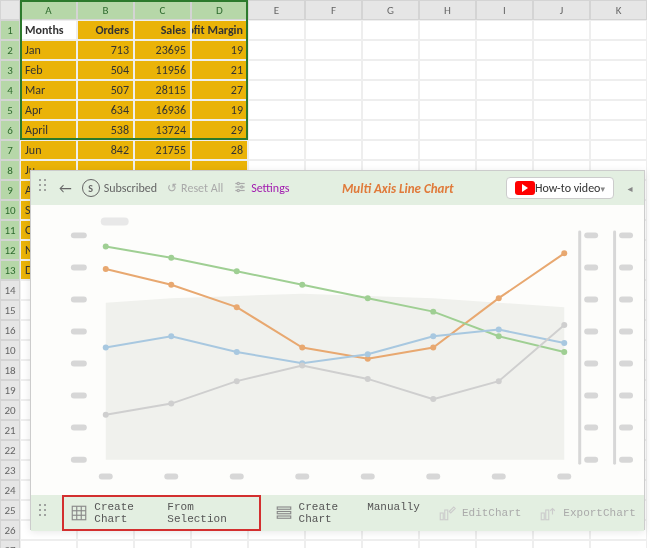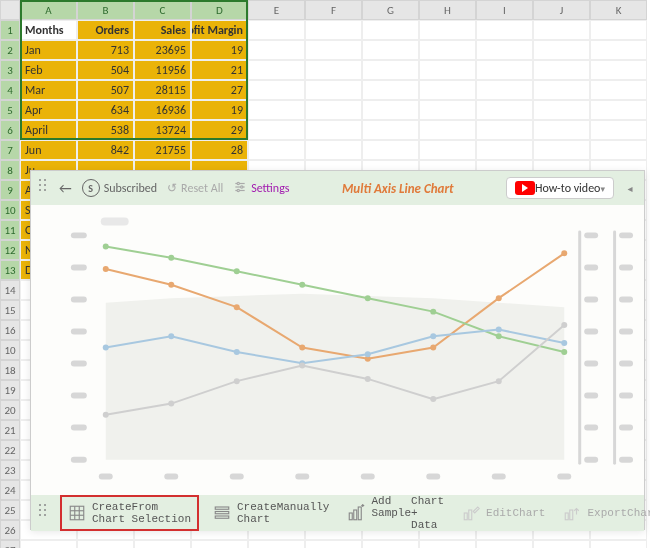--- a/index.html
+++ b/index.html
@@ -550,35 +550,20 @@
             <rect x="3" y="4" width="18" height="3"></rect>
             <rect x="3" y="10" width="18" height="3"></rect>
             <rect x="3" y="16" width="18" height="3"></rect>
           </svg>
       </span>
       <div class="tool-label">
         <span>Create Chart</span>
         <span>Manually</span>
       </div>
     </div>
-    <div class="tool-btn">
-      <span class="tool-icon">
-        <svg viewBox="0 0 24 24" fill="none" stroke="#888" stroke-width="1.5">
-            <rect x="3" y="12" width="4" height="9"></rect>
-            <rect x="9" y="8" width="4" height="13"></rect>
-            <rect x="15" y="4" width="4" height="17"></rect>
-            <line x1="19" y1="2" x2="23" y2="2"></line>
-            <line x1="21" y1="0" x2="21" y2="4"></line>
-          </svg>
-      </span>
-      <div class="tool-label">
-        <span>Add Sample</span>
-        <span>Chart + Data</span>
-      </div>
-    </div>
     <div class="tool-btn disabled">
       <span class="tool-icon">
         <svg viewBox="0 0 24 24" fill="none" stroke="#ccc" stroke-width="1.5">
             <rect x="3" y="12" width="4" height="9"></rect>
             <rect x="9" y="8" width="4" height="13"></rect>
             <path d="M15 10 L21 4 L23 6 L17 12 Z"></path>
           </svg>
       </span>
       <div class="tool-label">
         <span>Edit</span>

